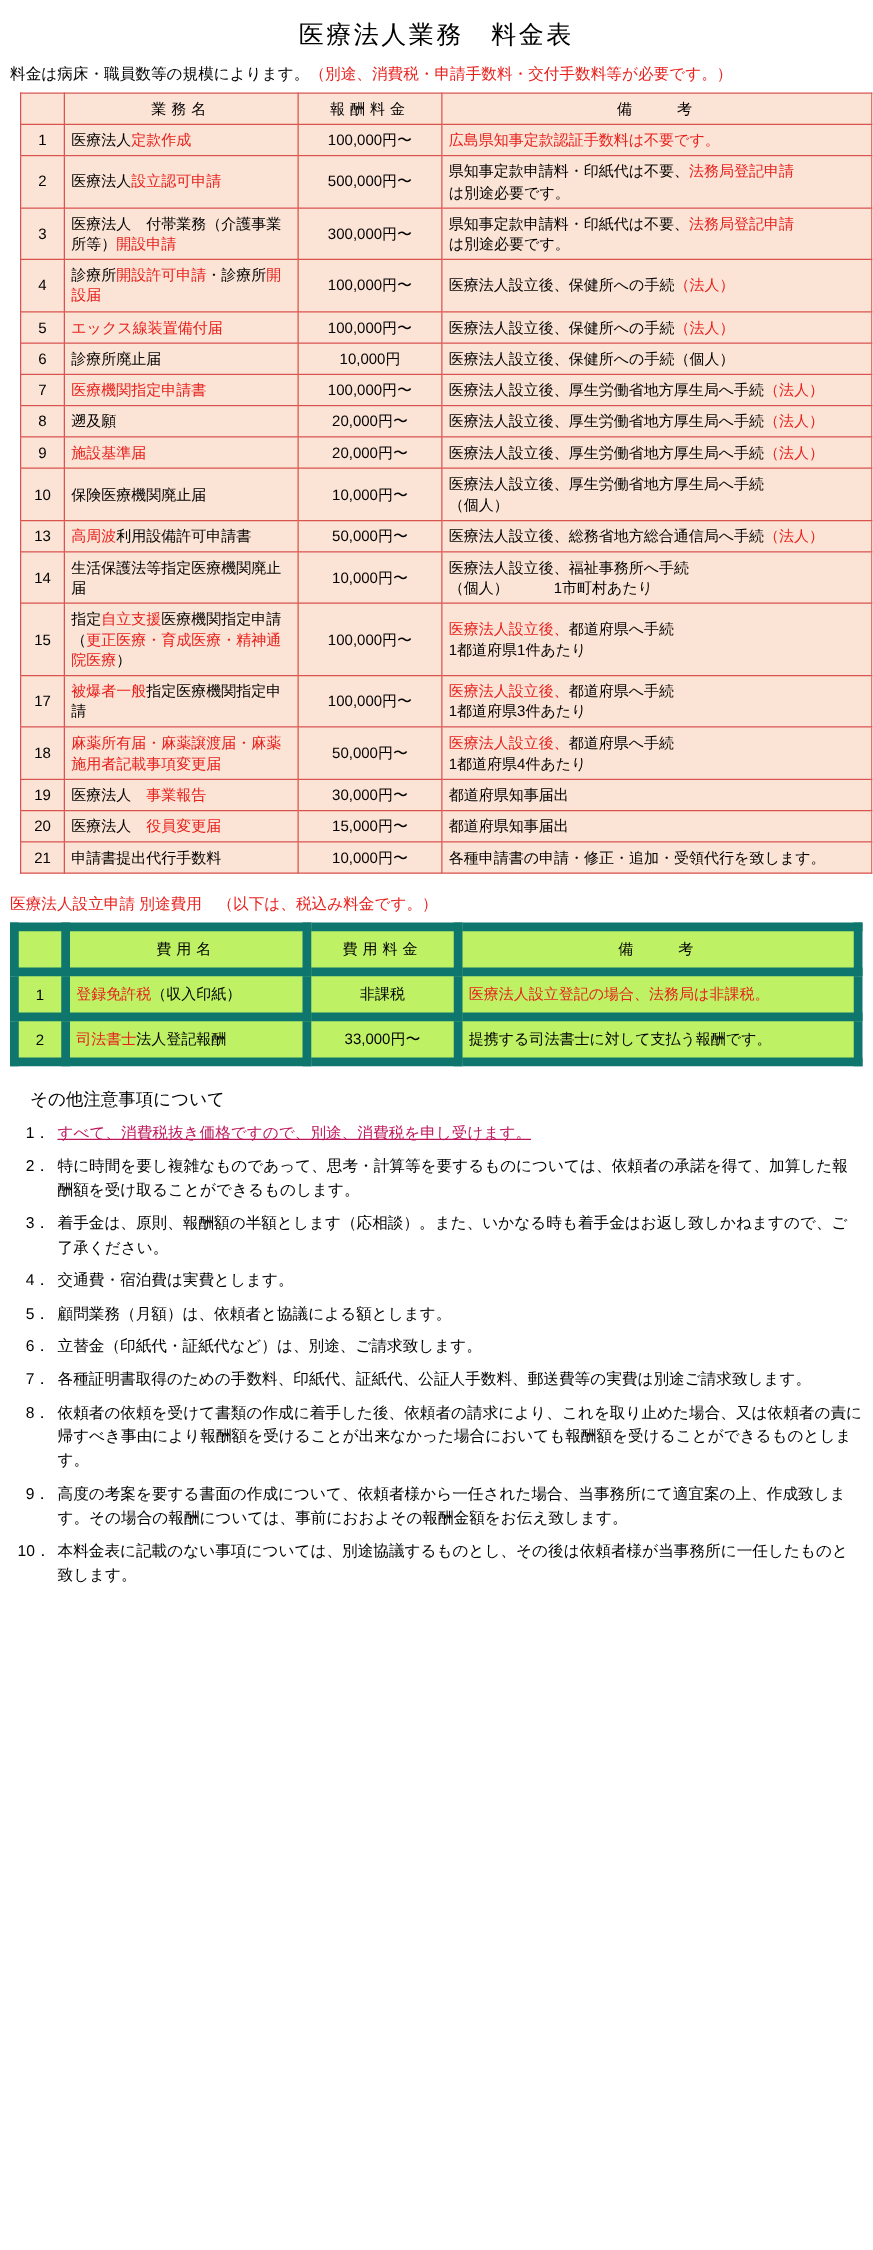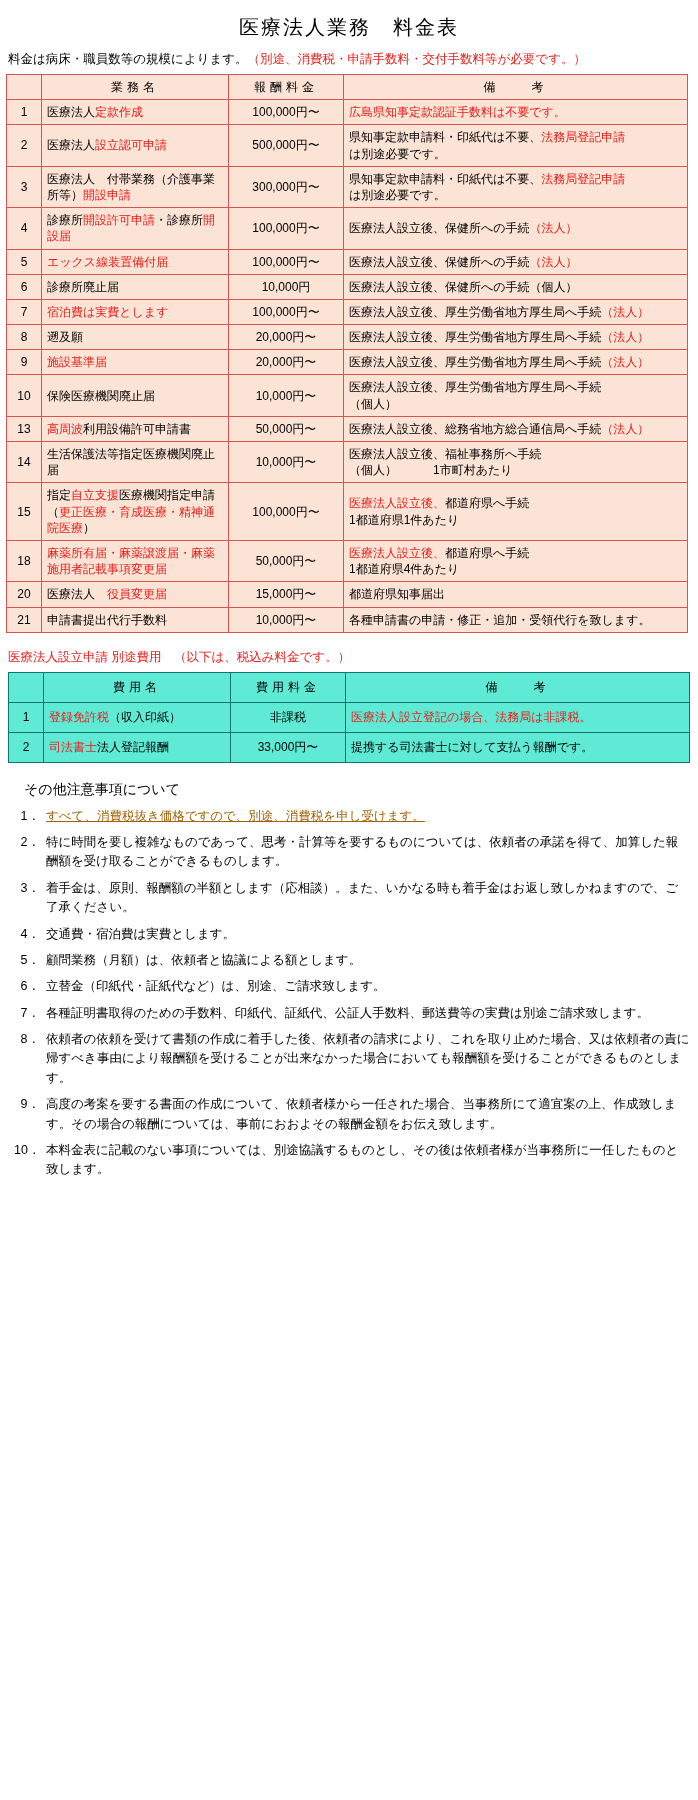--- a/index.html
+++ b/index.html
@@ -19,21 +19,21 @@
     color:#000;
   }
   .lead{
     font-size:12.5px;
     padding:0 8px 6px 8px;
   }
   .red{color:#e8201c;}
   .tbl{
     border-collapse:collapse;
     width:682px;
-    margin:0 6px;
+    margin:0 16px;
     table-layout:fixed;
   }
   .tbl td,.tbl th{
     border:1px solid #d9534f;
     padding:4px 5px;
     vertical-align:middle;
     font-size:12px;
     line-height:1.35;
   }
   .tbl th{
@@ -68,24 +68,24 @@
     font-size:12.5px;
     color:#e8201c;
   }
   .tbl2{
     border-collapse:collapse;
     width:682px;
     margin:0 8px;
     table-layout:fixed;
   }
   .tbl2 td,.tbl2 th{
-    border:1px solid #0f766e;
+    border:7px solid #0f766e;
     padding:6px 5px;
     font-size:12px;
-    background:#5eead4;
+    background:#bef264;
     vertical-align:middle;
   }
   .tbl2 th{text-align:center;font-weight:normal;letter-spacing:4px;}
   .tbl2 td.num{width:24px;text-align:center;}
   .tbl2 td.name{width:176px;}
   .tbl2 td.fee{width:104px;text-align:center;}
 
   .notes-title{
     margin:18px 0 8px 24px;
     font-size:14px;
@@ -102,21 +102,21 @@
     line-height:1.55;
   }
   ol.notes li .n{
     width:26px;
     flex:0 0 26px;
     text-align:right;
     padding-right:6px;
   }
   ol.notes li .t{flex:1;}
   .u-red{
-    color:#a16207;
+    color:#be185d;
     text-decoration:underline;
   }
 </style>
 </head>
 <body>
 
 <div class="page">
 
   <div class="title">医療法人業務　料金表</div>
 
@@ -165,21 +165,21 @@
           <td class="note"><span>医療法人設立後、保健所への手続</span><span class="red">（法人）</span></td>
         </tr>
         <tr>
           <td class="num">6</td>
           <td class="name"><span>診療所廃止届</span></td>
           <td class="fee">10,000円</td>
           <td class="note"><span>医療法人設立後、保健所への手続（個人）</span></td>
         </tr>
         <tr>
           <td class="num">7</td>
-          <td class="name"><span class="red">宿泊費は実費とします</span></td>
+          <td class="name"><span class="red">医療機関指定申請書</span></td>
           <td class="fee">100,000円〜</td>
           <td class="note"><span>医療法人設立後、厚生労働省地方厚生局へ手続</span><span class="red">（法人）</span></td>
         </tr>
         <tr>
           <td class="num">8</td>
           <td class="name"><span>遡及願</span></td>
           <td class="fee">20,000円〜</td>
           <td class="note"><span>医療法人設立後、厚生労働省地方厚生局へ手続</span><span class="red">（法人）</span></td>
         </tr>
         <tr>
@@ -206,24 +206,36 @@
           <td class="fee">10,000円〜</td>
           <td class="note"><span>医療法人設立後、福祉事務所へ手続</span><br><span>（個人）　　　1市町村あたり</span></td>
         </tr>
         <tr>
           <td class="num">15</td>
           <td class="name"><span>指定</span><span class="red">自立支援</span><span>医療機関指定申請（</span><span class="red">更正医療・育成医療・精神通院医療</span><span>）</span></td>
           <td class="fee">100,000円〜</td>
           <td class="note"><span class="red">医療法人設立後、</span><span>都道府県へ手続</span><br><span>1都道府県1件あたり</span></td>
         </tr>
         <tr>
+          <td class="num">17</td>
+          <td class="name"><span class="red">被爆者一般</span><span>指定医療機関指定申請</span></td>
+          <td class="fee">100,000円〜</td>
+          <td class="note"><span class="red">医療法人設立後、</span><span>都道府県へ手続</span><br><span>1都道府県3件あたり</span></td>
+        </tr>
+        <tr>
           <td class="num">18</td>
           <td class="name"><span class="red">麻薬所有届・麻薬譲渡届・麻薬施用者記載事項変更届</span></td>
           <td class="fee">50,000円〜</td>
           <td class="note"><span class="red">医療法人設立後、</span><span>都道府県へ手続</span><br><span>1都道府県4件あたり</span></td>
+        </tr>
+        <tr>
+          <td class="num">19</td>
+          <td class="name"><span>医療法人　</span><span class="red">事業報告</span></td>
+          <td class="fee">30,000円〜</td>
+          <td class="note"><span>都道府県知事届出</span></td>
         </tr>
         <tr>
           <td class="num">20</td>
           <td class="name"><span>医療法人　</span><span class="red">役員変更届</span></td>
           <td class="fee">15,000円〜</td>
           <td class="note"><span>都道府県知事届出</span></td>
         </tr>
         <tr>
           <td class="num">21</td>
           <td class="name"><span>申請書提出代行手数料</span></td>

